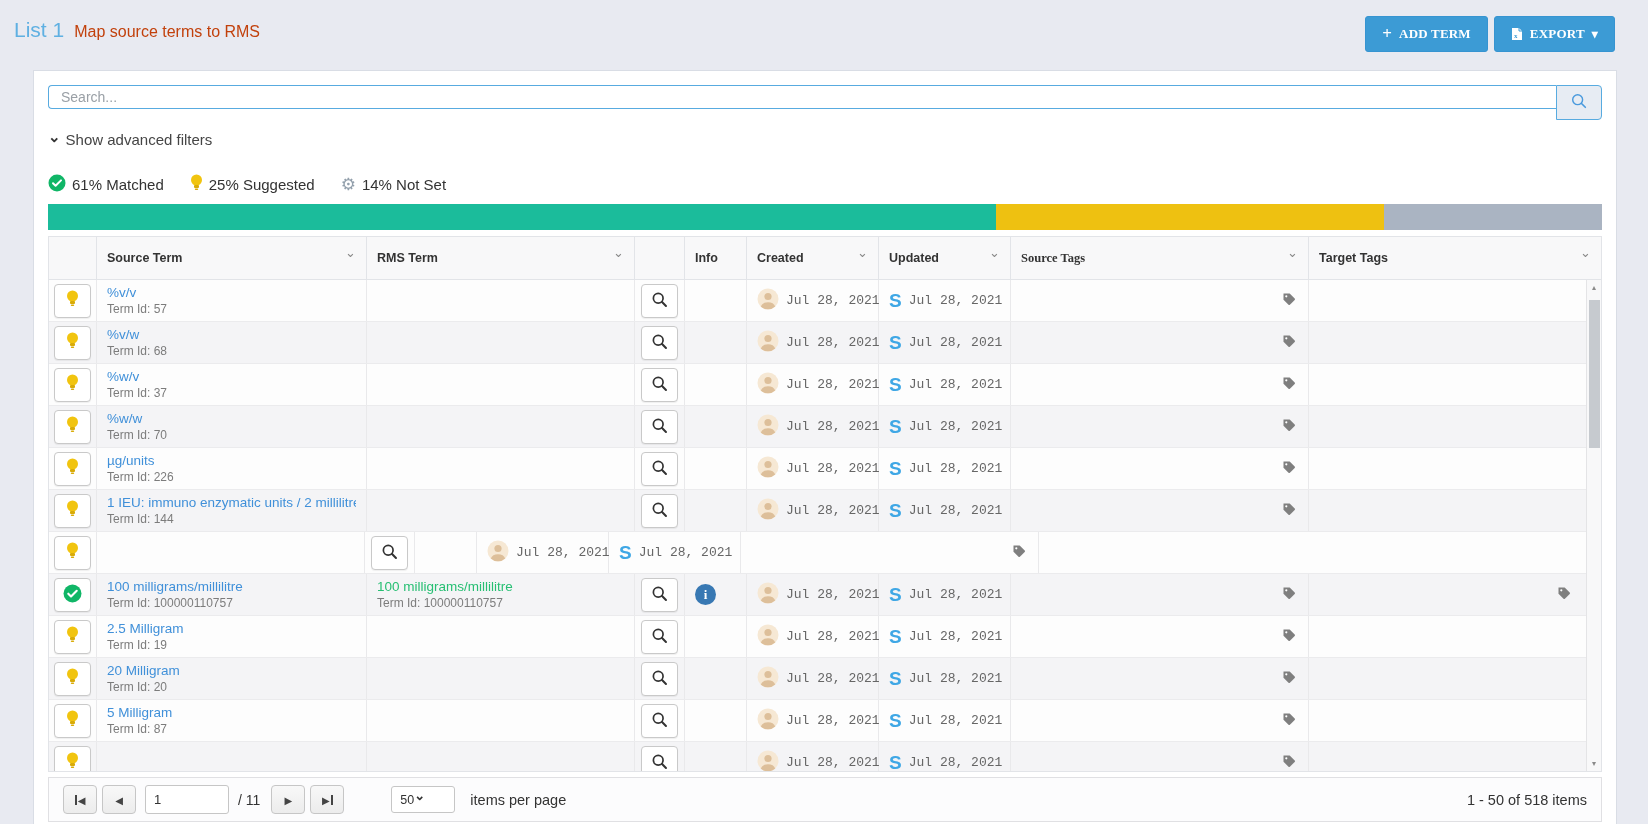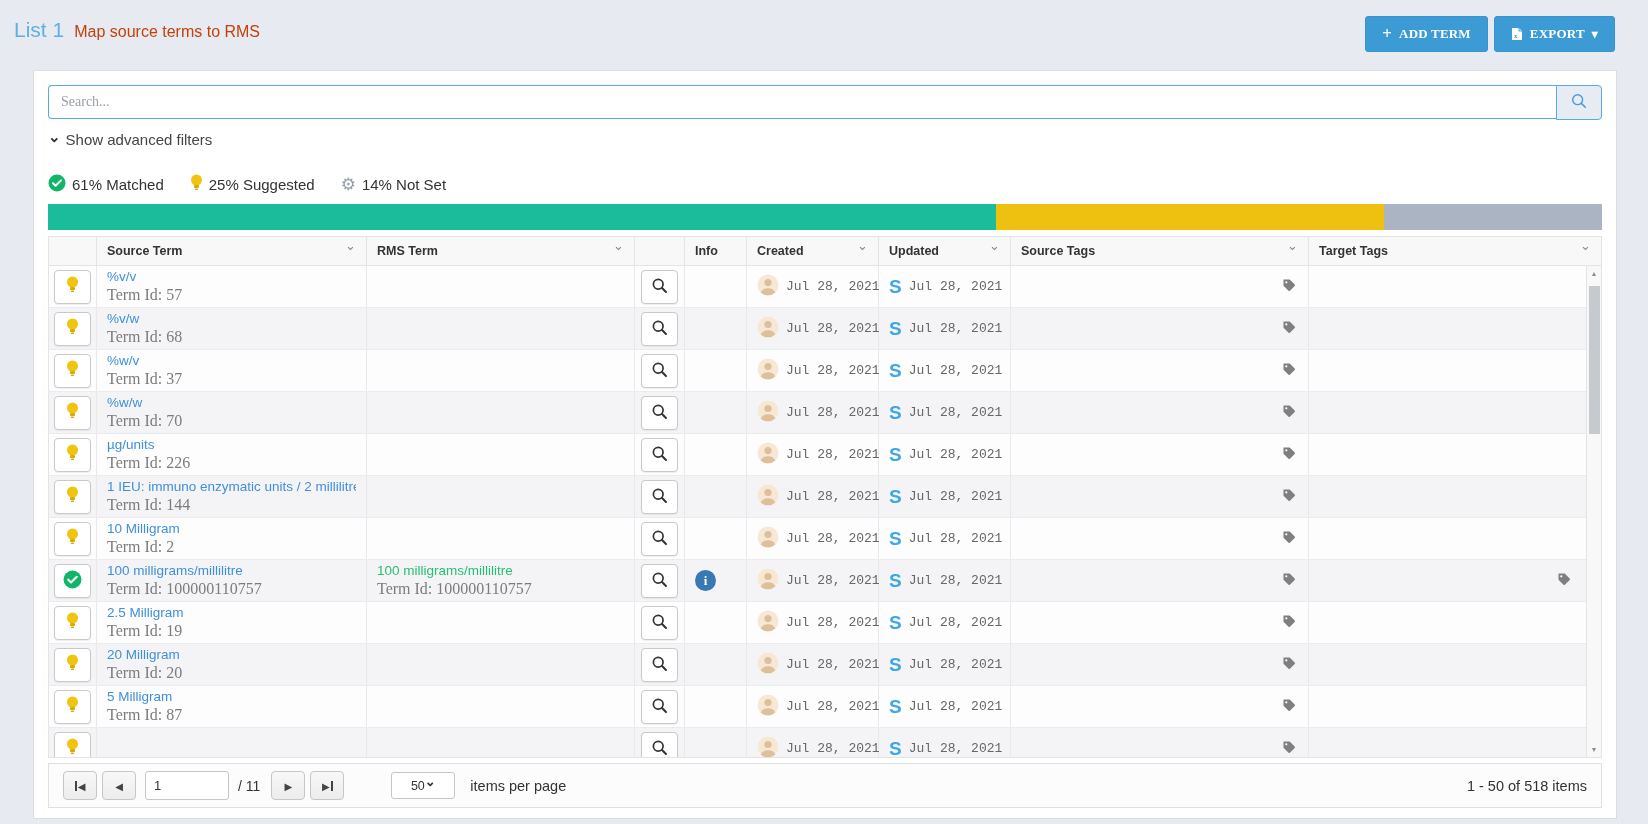--- a/index.html
+++ b/index.html
@@ -34,23 +34,23 @@
   
   .panel {
     margin-left:33px; width:1584px;
     background:#fff; border:1px solid #d9dde5;
     padding:14px 14px 10px 14px;
     position:relative;
   }
 
   .search-row { display:flex; }
   .search-input {
-    flex:1; height:34px; border:1px solid #58abe0; border-right:none;
+    flex:1; height:24px; border:1px solid #58abe0; border-right:none;
     border-radius:4px 0 0 4px; padding:0 12px; font-size:14px; color:#333;
-    font-family:Liberation Serif, serif; outline:none;
+    font-family:Liberation Sans, sans-serif; outline:none;
   }
   .search-input::placeholder { color:#9aa0a6; }
   .search-btn {
     width:46px; height:35px; background:#e7ecf3; border:1px solid #58abe0;
     border-radius:0 4px 4px 0; display:flex; align-items:center; justify-content:center;
     cursor:pointer;
   }
 
   .advanced-row { margin-top:11px; display:flex; align-items:center; gap:5px;
     font-size:15px; color:#454545; cursor:pointer; width:fit-content; }
@@ -59,36 +59,36 @@
   .legend-row { margin-top:26px; display:flex; align-items:center; gap:26px; }
   .legend-item { display:flex; align-items:center; gap:6px; font-size:15px; color:#333; }
   .gear-icon { font-size:17px; color:#93a0ac; line-height:1; }
 
   .progress-bar { margin-top:9px; height:26px; display:flex; width:100%; }
   .progress-seg { height:100%; }
 
   
   .tbl { margin-top:6px; }
   .tbl-header {
-    display:flex; height:30px; background:#f8f8f9;
+    display:flex; height:44px; background:#f8f8f9;
     border:1px solid #e2e4e8; font-size:12.5px; font-weight:bold; color:#333;
   }
   .th { display:flex; align-items:center; padding:0 10px; border-right:1px solid #e2e4e8; }
   .th:last-child { border-right:none; }
   .th .sort-chev { margin-left:auto; color:#888; font-weight:normal; }
   .sort-chev::before { content:"\2304"; font-size:13px; line-height:4px; display:block; margin-top:-7px; }
 
   .c-status { width:48px; justify-content:center; }
   .c-source { width:270px; }
   .c-rms { width:268px; }
   .c-mag { width:50px; justify-content:center; }
   .c-info { width:62px; }
   .c-created { width:132px; }
   .c-updated { width:132px; }
-  .c-stags { width:298px; }
+  .c-stags { width:298px;font-family:Liberation Serif, serif; }
   .c-ttags { flex:1; }
 
   .tbl-body {
     position:relative; height:492px; overflow:hidden;
     border:1px solid #e2e4e8; border-top:none; background:#fff;
   }
   .row { display:flex; height:42px; border-bottom:1px solid #ebebed; background:#fdfdfd; }
   .row.even { background:#f4f4f6; }
   .cell { border-right:1px solid #e9e9eb; display:flex; align-items:center; padding:0 10px; position:relative; }
   .cell:last-child { border-right:none; }
@@ -96,21 +96,21 @@
   .icon-btn {
     width:37px; height:34px; background:#fff; border:1px solid #c9c9c9; border-radius:4px;
     display:flex; align-items:center; justify-content:center; cursor:pointer;
     box-shadow:0 1px 1px rgba(0,0,0,.06);
   }
   .cell.c-status { justify-content:center; padding:0; }
   .cell.c-mag { justify-content:center; padding:0; }
 
   .term-col { display:flex; flex-direction:column; justify-content:center; gap:2px; overflow:hidden; }
   .term-link { font-size:13.5px; color:#4090d9; text-decoration:none; white-space:nowrap; cursor:pointer; }
-  .term-id { font-size:16px; color:#7c7c7c; white-space:nowrap;font-family:Liberation Serif, serif; }
+  .term-id { font-size:12px; color:#7c7c7c; white-space:nowrap; }
   .rms-term { font-size:13.5px; color:#27bf73; white-space:nowrap; cursor:pointer; }
 
   .row .check-wrap { display:none; }
   .row.matched .check-wrap { display:flex; }
   .row .rms-col { visibility:hidden; }
   .row.matched .rms-col { visibility:visible; }
   .row .info-badge { visibility:hidden; }
   .row.has-info .info-badge { visibility:visible; }
   .row .ttag-icon { display:none; }
   .row.has-ttag .ttag-icon { display:block; }
@@ -149,21 +149,21 @@
   .tri-right::before { content:"\25B6"; font-size:10px; }
   .pg-bar { display:inline-block; width:2px; height:10px; background:#444; }
   .pg-input {
     width:84px; height:29px; border:1px solid #c6c6c6; border-radius:3px;
     padding:0 8px; font-size:13px; color:#333; margin:0 4px;
     font-family:"Liberation Sans", sans-serif; outline:none;
   }
   .pg-total { font-size:14px; color:#333; margin-right:6px; }
   .pg-size {
     margin-left:42px; width:64px; height:27px; background:#fff; border:1px solid #c6c6c6;
-    border-radius:3px; display:flex; align-items:center; justify-content:center;
+    border-radius:3px; display:flex; align-items:center; justify-content:flex-start;
     padding:0 8px; font-size:12.5px; color:#333; cursor:pointer;
   }
   .pg-size .chev { font-weight:bold; }
   .pg-size .chev::before { content:"\2304"; font-size:13px; line-height:5px; display:block; margin-top:-7px; }
   .pg-label { font-size:14.5px; color:#333; margin-left:10px; }
   .pg-range { margin-left:auto; font-size:14.5px; color:#333; }
 </style>
 </head>
 <body>
 
@@ -673,26 +673,20 @@
         <span>
           <svg width="13" height="18" viewBox="0 0 13 18">
                   <circle cx="6.5" cy="6" r="5.5" fill="#f1c40f"></circle>
                   <rect x="4" y="11" width="5" height="3" rx="1" fill="#d9ab07"></rect>
                   <rect x="4.8" y="14.5" width="3.4" height="1.6" rx="0.8" fill="#d9ab07"></rect>
                 </svg>
         </span>
       </button>
 
     </div>
-    <div class="cell c-source">
-      <div class="term-col">
-        <a class="term-link">10 Milligram</a>
-        <span class="term-id">Term Id: 2</span>
-      </div>
-    </div>
     <div class="cell c-rms">
       <div class="term-col rms-col">
         <span class="rms-term"></span>
         <span class="term-id"></span>
       </div>
     </div>
     <div class="cell c-mag">
       <button class="icon-btn">
         <span>
           <svg width="17" height="17" viewBox="0 0 20 20">

